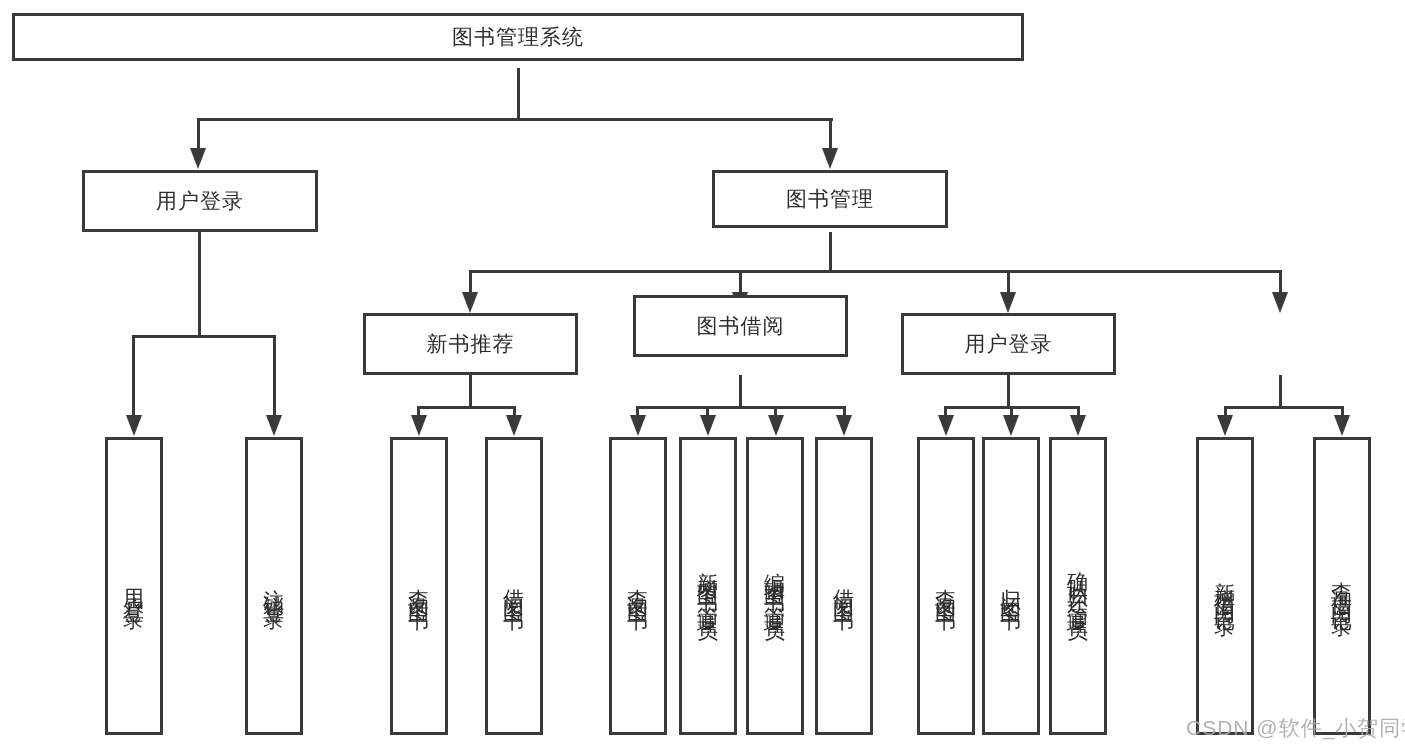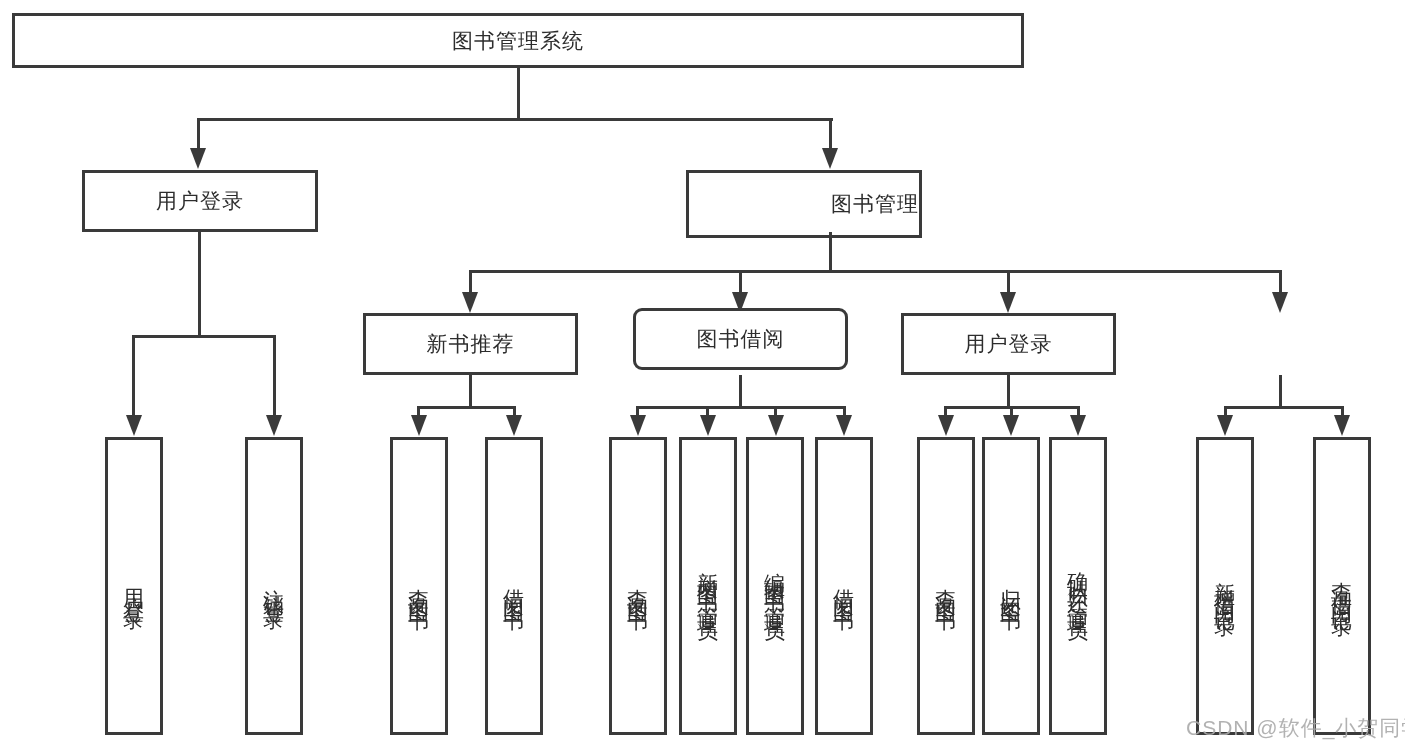--- a/index.html
+++ b/index.html
@@ -63,35 +63,35 @@
     color: rgba(170, 170, 170, 0.9);
     z-index: 10;
     white-space: nowrap;
   }
 </style>
 </head>
 <body>
 
 <div class="canvas">
 
-  <div class="box hbox" style="left:12px; top:13px; width:1012px; height:55px;align-items:center;">
+  <div class="box hbox" style="left:12px; top:13px; width:1012px; height:48px;align-items:center;">
     <span>图书管理系统</span>
   </div>
 
   <div class="ln" style="left:517px; top:68px; width:3px; height:52px;"></div>
   <div class="ln" style="left:197px; top:118px; width:636px; height:3px;"></div>
   <div class="ln" style="left:197px; top:118px; width:3px; height:32px;"></div>
   <div class="ah" style="left:190px; top:148px;"></div>
   <div class="ln" style="left:829px; top:118px; width:3px; height:32px;"></div>
   <div class="ah" style="left:822px; top:148px;"></div>
 
   <div class="box hbox" style="left:82px; top:170px; width:236px; height:62px;">
     <span>用户登录</span>
   </div>
-  <div class="box hbox" style="left:686px; top:170px; width:236px; height:68px;justify-content:flex-end;">
+  <div class="box hbox" style="left:712px; top:170px; width:236px; height:58px;">
     <span>图书管理</span>
   </div>
 
   <div class="ln" style="left:198px; top:232px; width:3px; height:103px;"></div>
   <div class="ln" style="left:132px; top:335px; width:144px; height:3px;"></div>
   <div class="ln" style="left:132px; top:335px; width:3px; height:84px;"></div>
   <div class="ah" style="left:126px; top:415px;"></div>
   <div class="ln" style="left:273px; top:335px; width:3px; height:84px;"></div>
   <div class="ah" style="left:266px; top:415px;"></div>
 
@@ -102,21 +102,21 @@
   <div class="ln" style="left:739px; top:270px; width:3px; height:24px;"></div>
   <div class="ah" style="left:732px; top:292px;"></div>
   <div class="ln" style="left:1007px; top:270px; width:3px; height:24px;"></div>
   <div class="ah" style="left:1000px; top:292px;"></div>
   <div class="ln" style="left:1279px; top:270px; width:3px; height:24px;"></div>
   <div class="ah" style="left:1272px; top:292px;"></div>
 
   <div class="box hbox" style="left:363px; top:313px; width:215px; height:62px;">
     <span>新书推荐</span>
   </div>
-  <div class="box hbox" style="left:633px; top:308px; width:215px; height:62px;border-radius:9px;">
+  <div class="box hbox" style="left:633px; top:295px; width:215px; height:62px;">
     <span>图书借阅</span>
   </div>
   <div class="box hbox" style="left:901px; top:313px; width:215px; height:62px;">
     <span>用户登录</span>
   </div>
 
   <div class="ln" style="left:469px; top:375px; width:3px; height:34px;"></div>
   <div class="ln" style="left:417px; top:406px; width:99px; height:3px;"></div>
   <div class="ln" style="left:417px; top:406px; width:3px; height:12px;"></div>
   <div class="ah" style="left:411px; top:415px;"></div>

